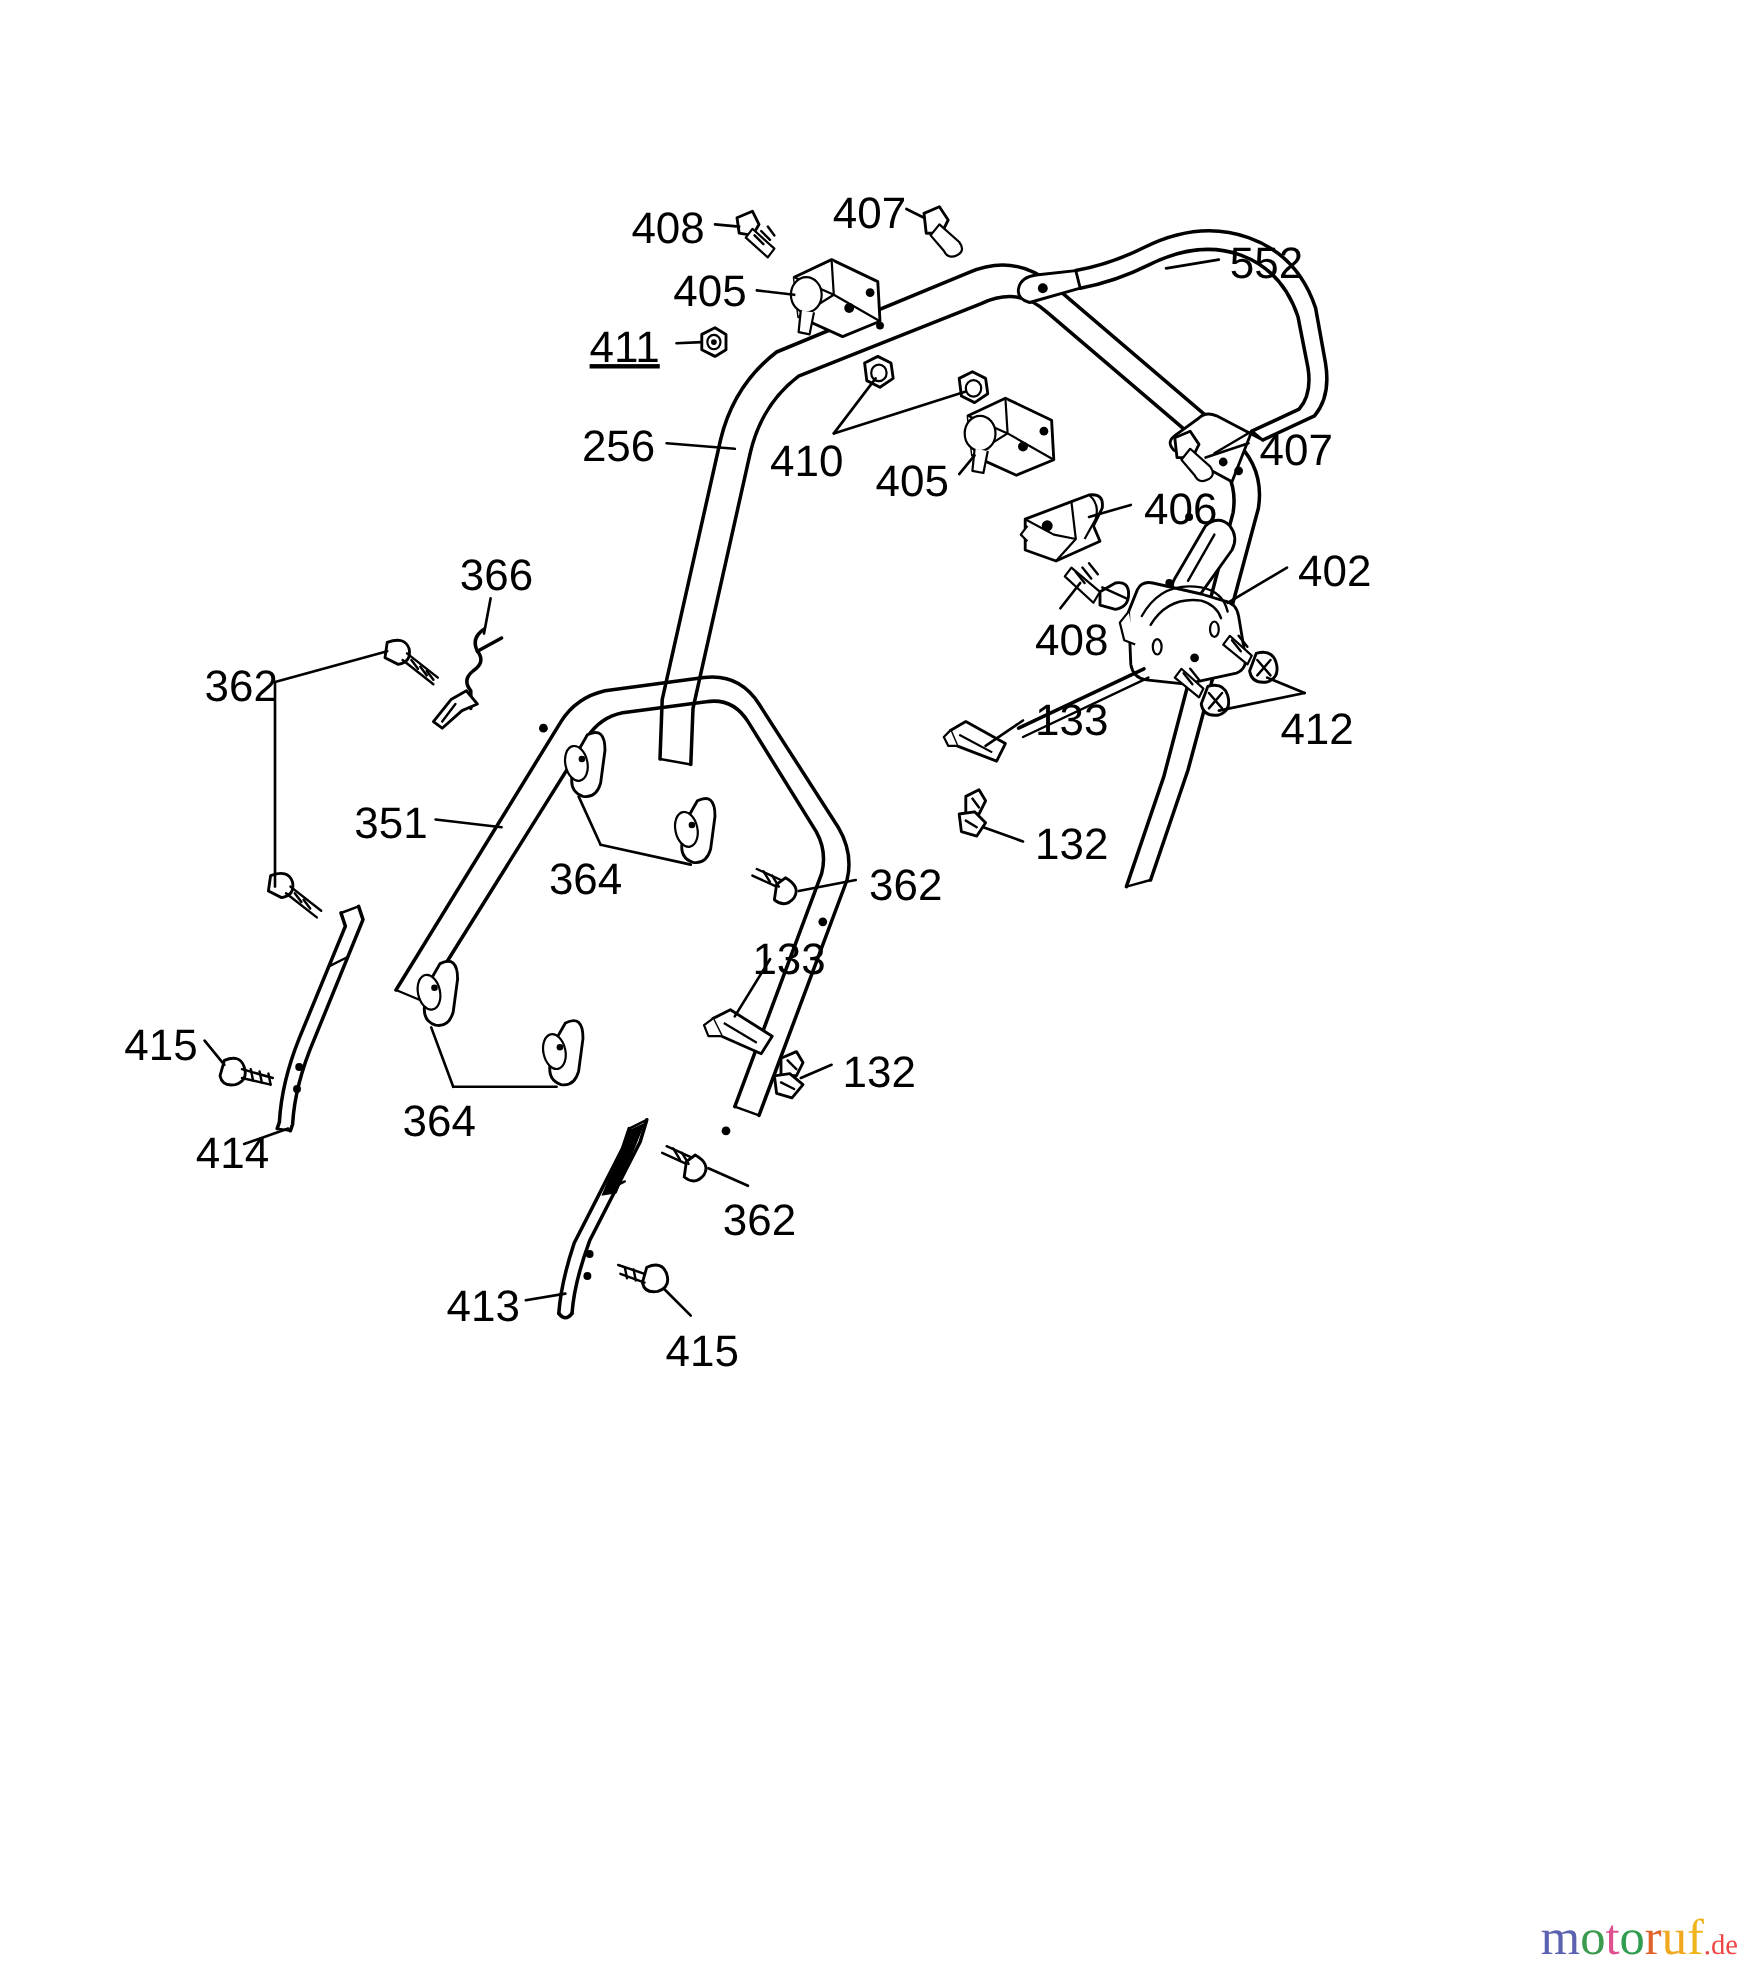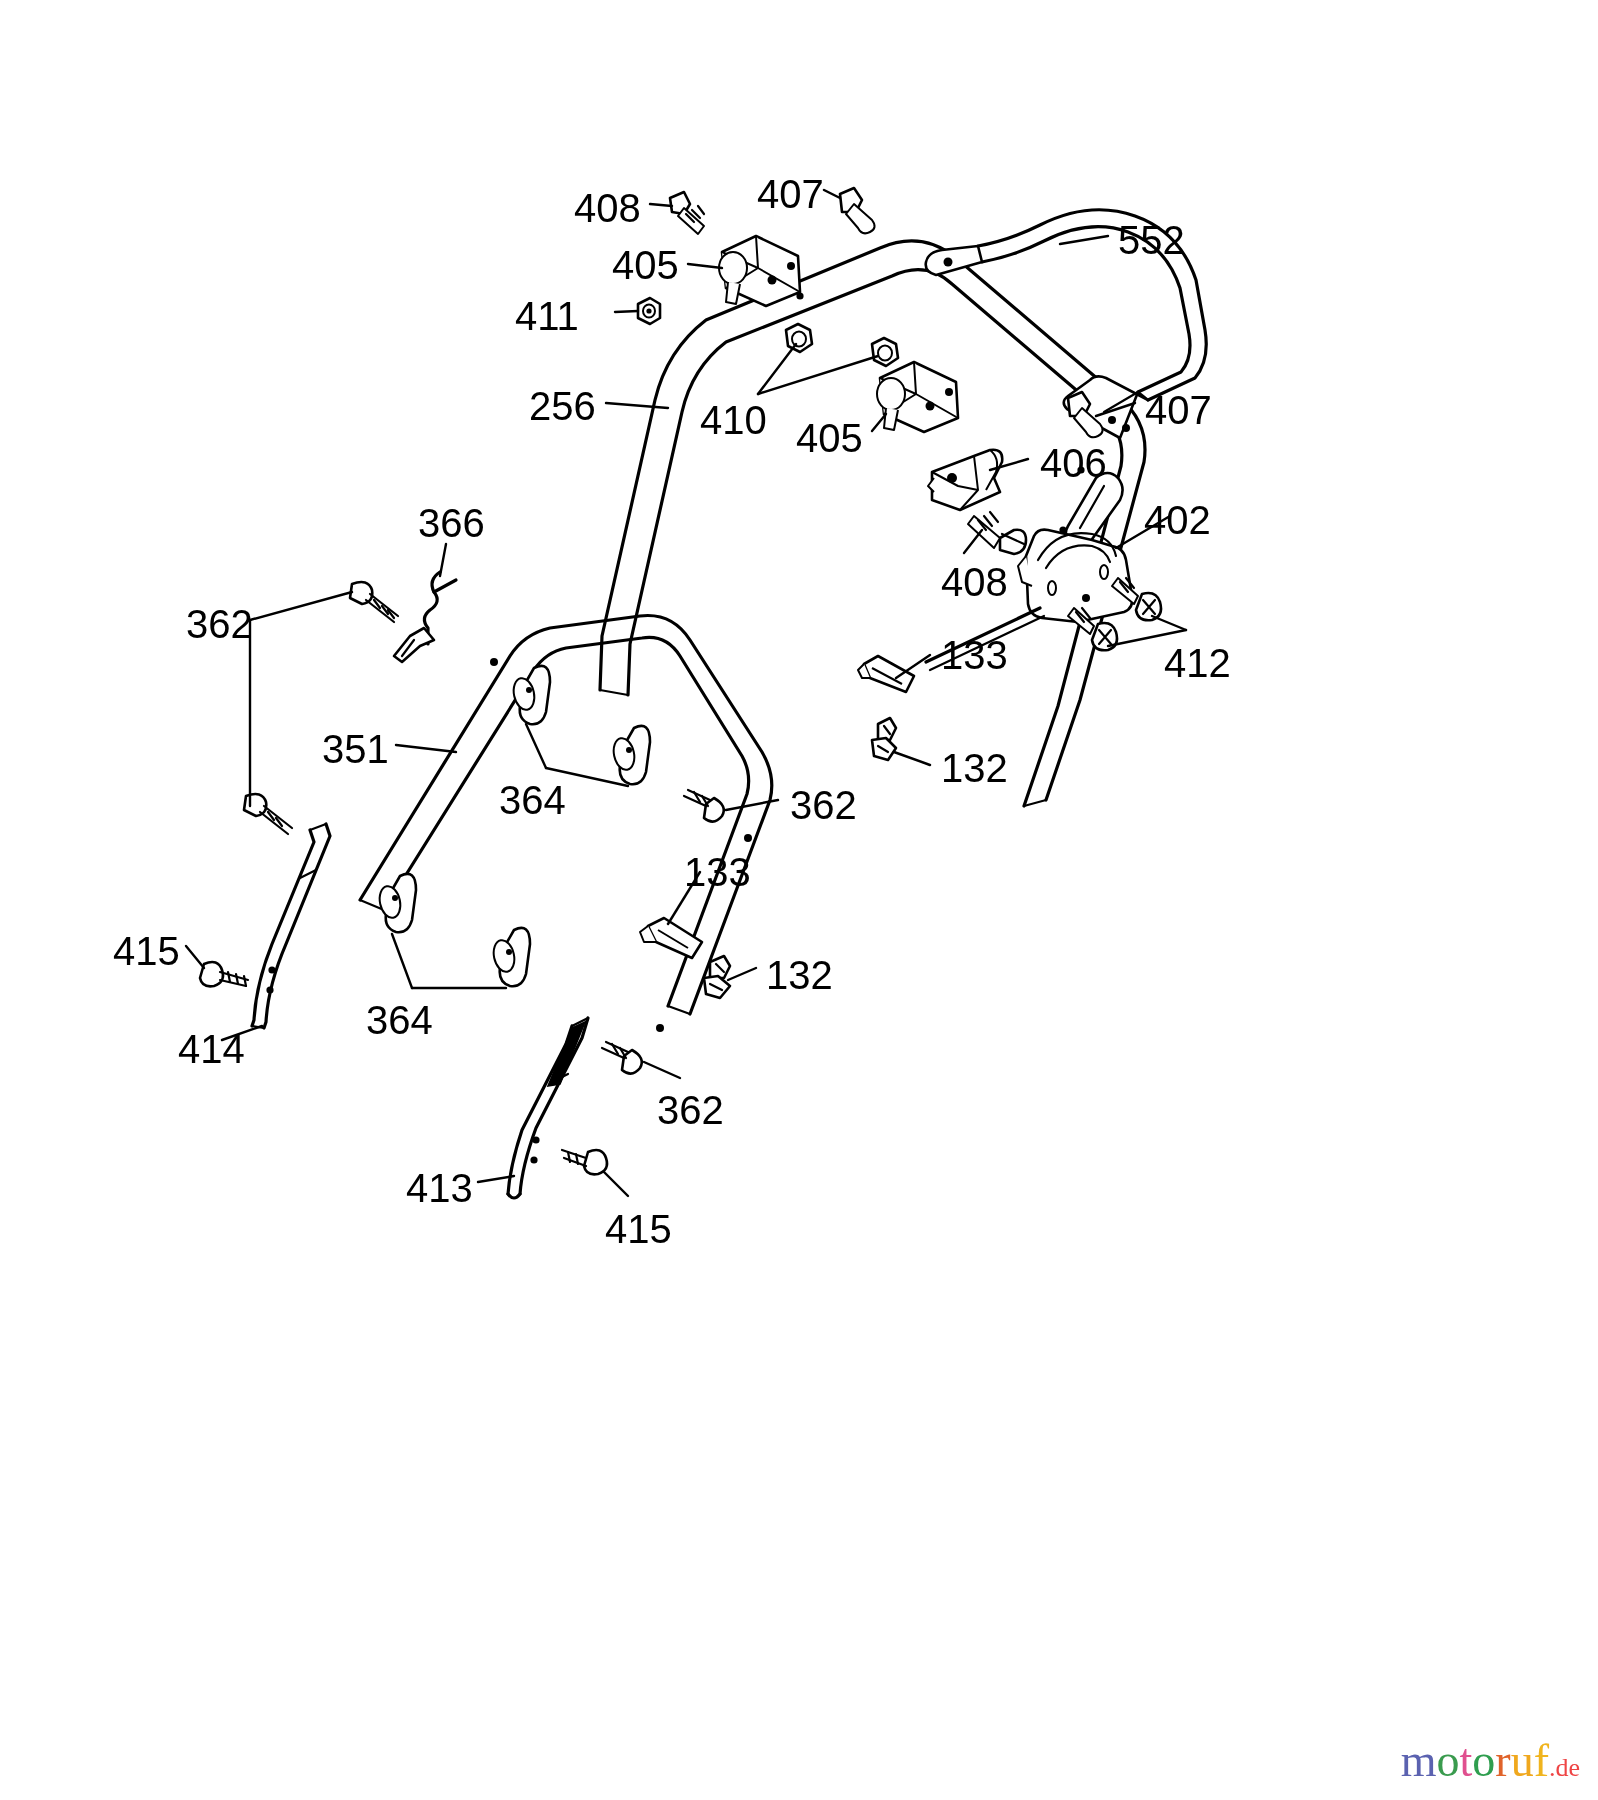--- a/index.html
+++ b/index.html
@@ -399,27 +399,27 @@
       <path class="lead" d="M478 1182 L514 1176"></path>
 
       <path class="lead" d="M628 1196 L604 1172"></path>
     </g>
   </svg>
 
   <div class="part-label" style="left:574px; top:188px;">408</div>
   <div class="part-label" style="left:757px; top:174px;">407</div>
   <div class="part-label" style="left:1118px; top:220px;">552</div>
   <div class="part-label" style="left:612px; top:245px;">405</div>
-  <div class="part-label" style="left:515px; top:296px;">411</div>
+  <div class="part-label" style="left:536px; top:296px;text-decoration:underline;">411</div>
   <div class="part-label" style="left:529px; top:386px;">256</div>
   <div class="part-label" style="left:700px; top:400px;">410</div>
   <div class="part-label" style="left:796px; top:418px;">405</div>
   <div class="part-label" style="left:1145px; top:390px;">407</div>
   <div class="part-label" style="left:1040px; top:443px;text-align:right;">406</div>
-  <div class="part-label" style="left:1144px; top:500px;">402</div>
+  <div class="part-label" style="left:1180px; top:500px;">402</div>
   <div class="part-label" style="left:418px; top:503px;">366</div>
   <div class="part-label" style="left:941px; top:562px;">408</div>
   <div class="part-label" style="left:186px; top:604px;">362</div>
   <div class="part-label" style="left:1164px; top:643px;">412</div>
   <div class="part-label" style="left:941px; top:635px;">133</div>
   <div class="part-label" style="left:322px; top:729px;">351</div>
   <div class="part-label" style="left:941px; top:748px;">132</div>
   <div class="part-label" style="left:499px; top:780px;">364</div>
   <div class="part-label" style="left:790px; top:785px;">362</div>
   <div class="part-label" style="left:684px; top:852px;">133</div>

